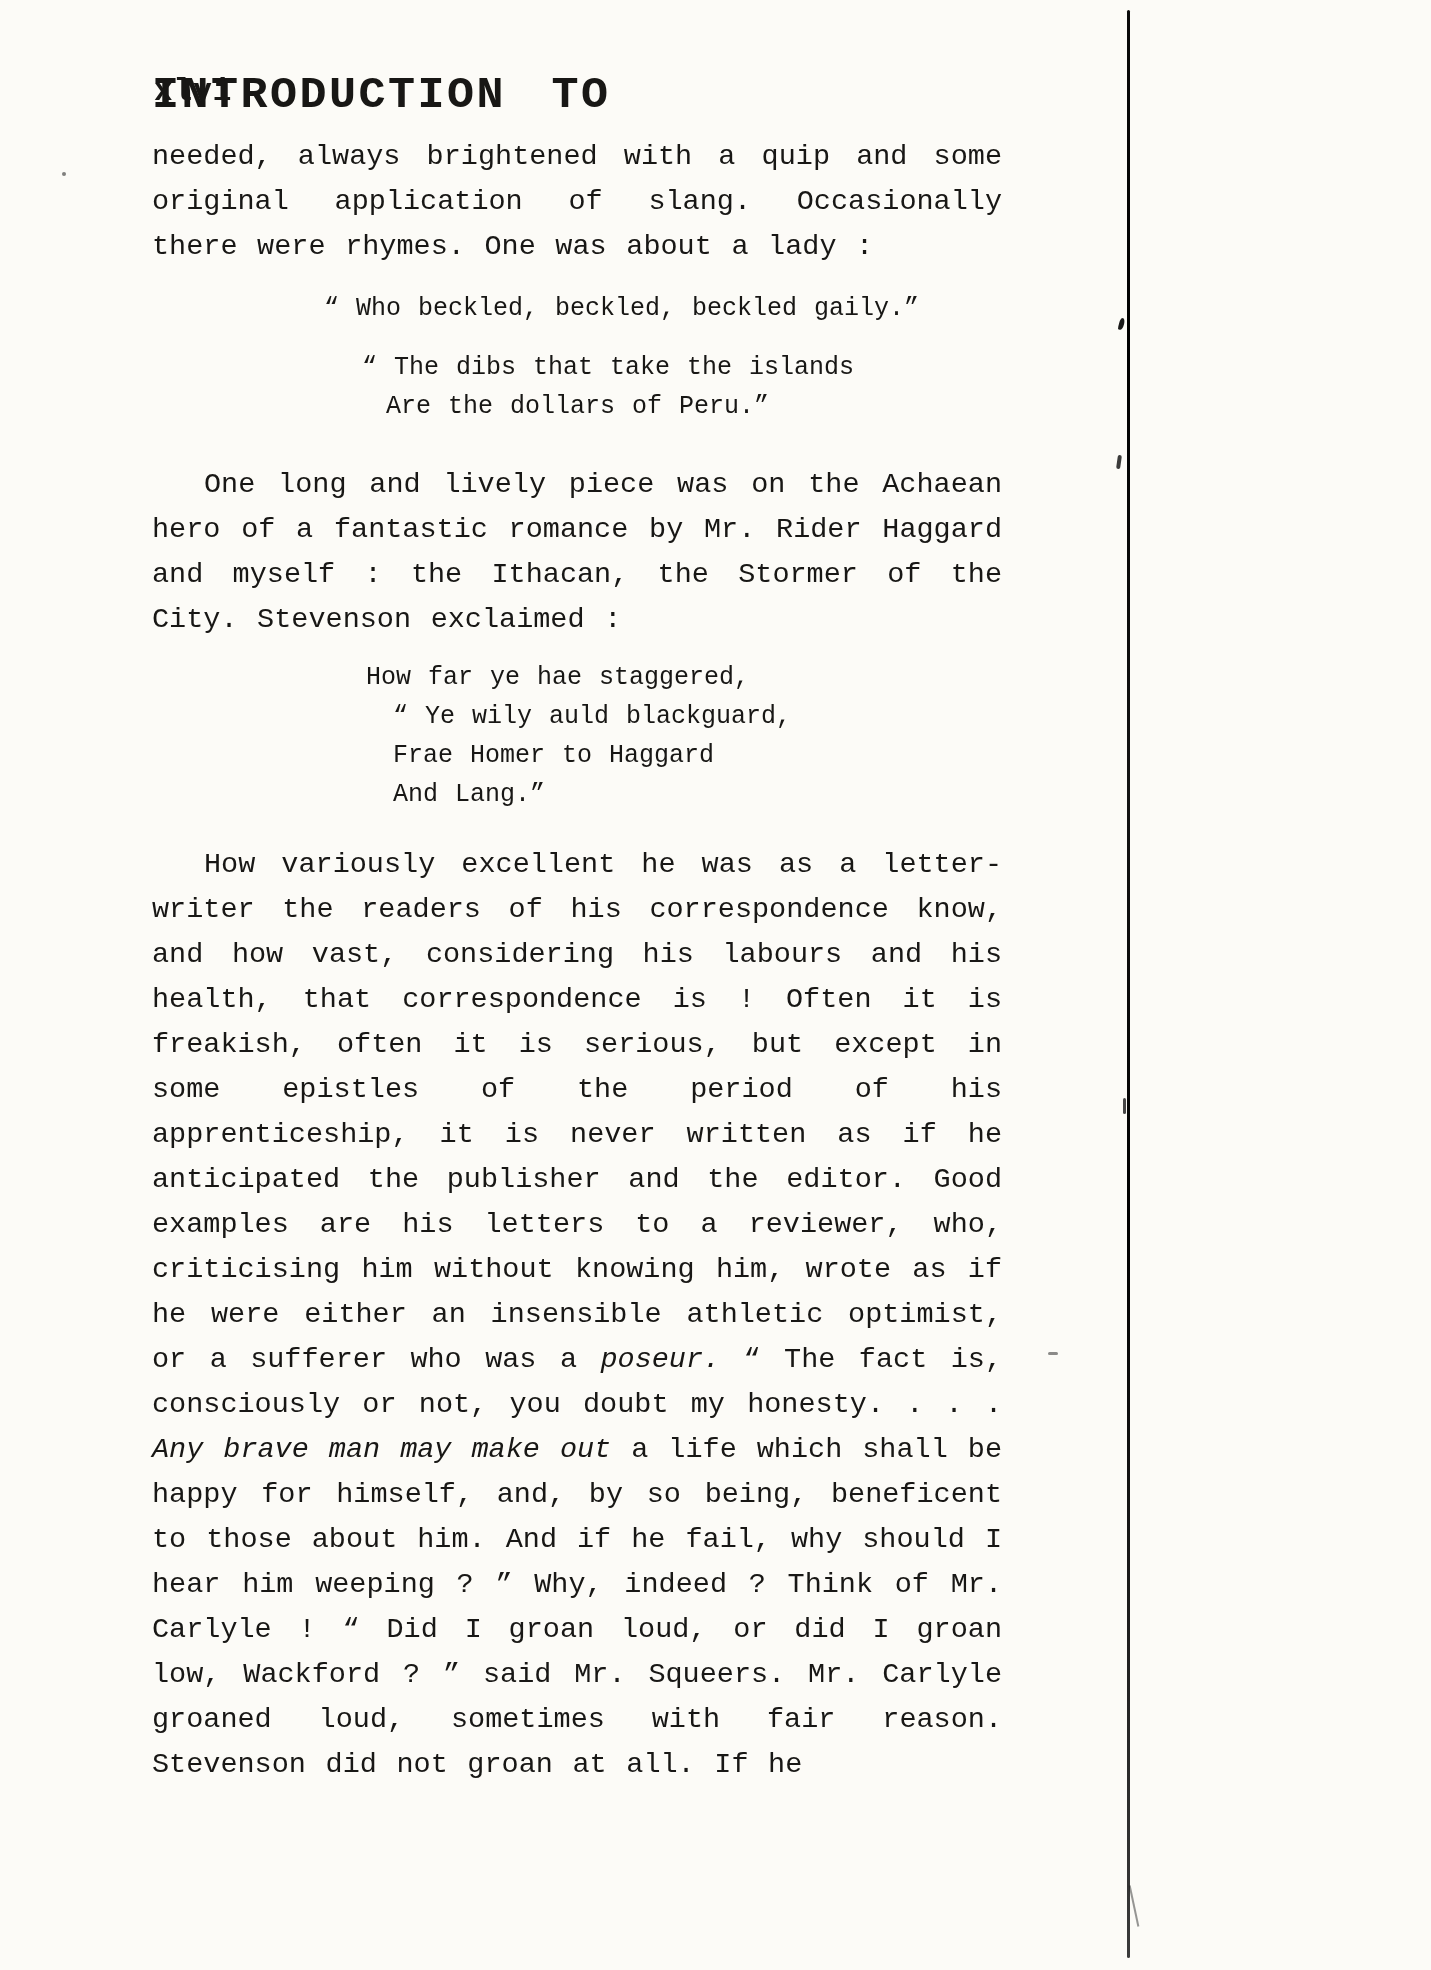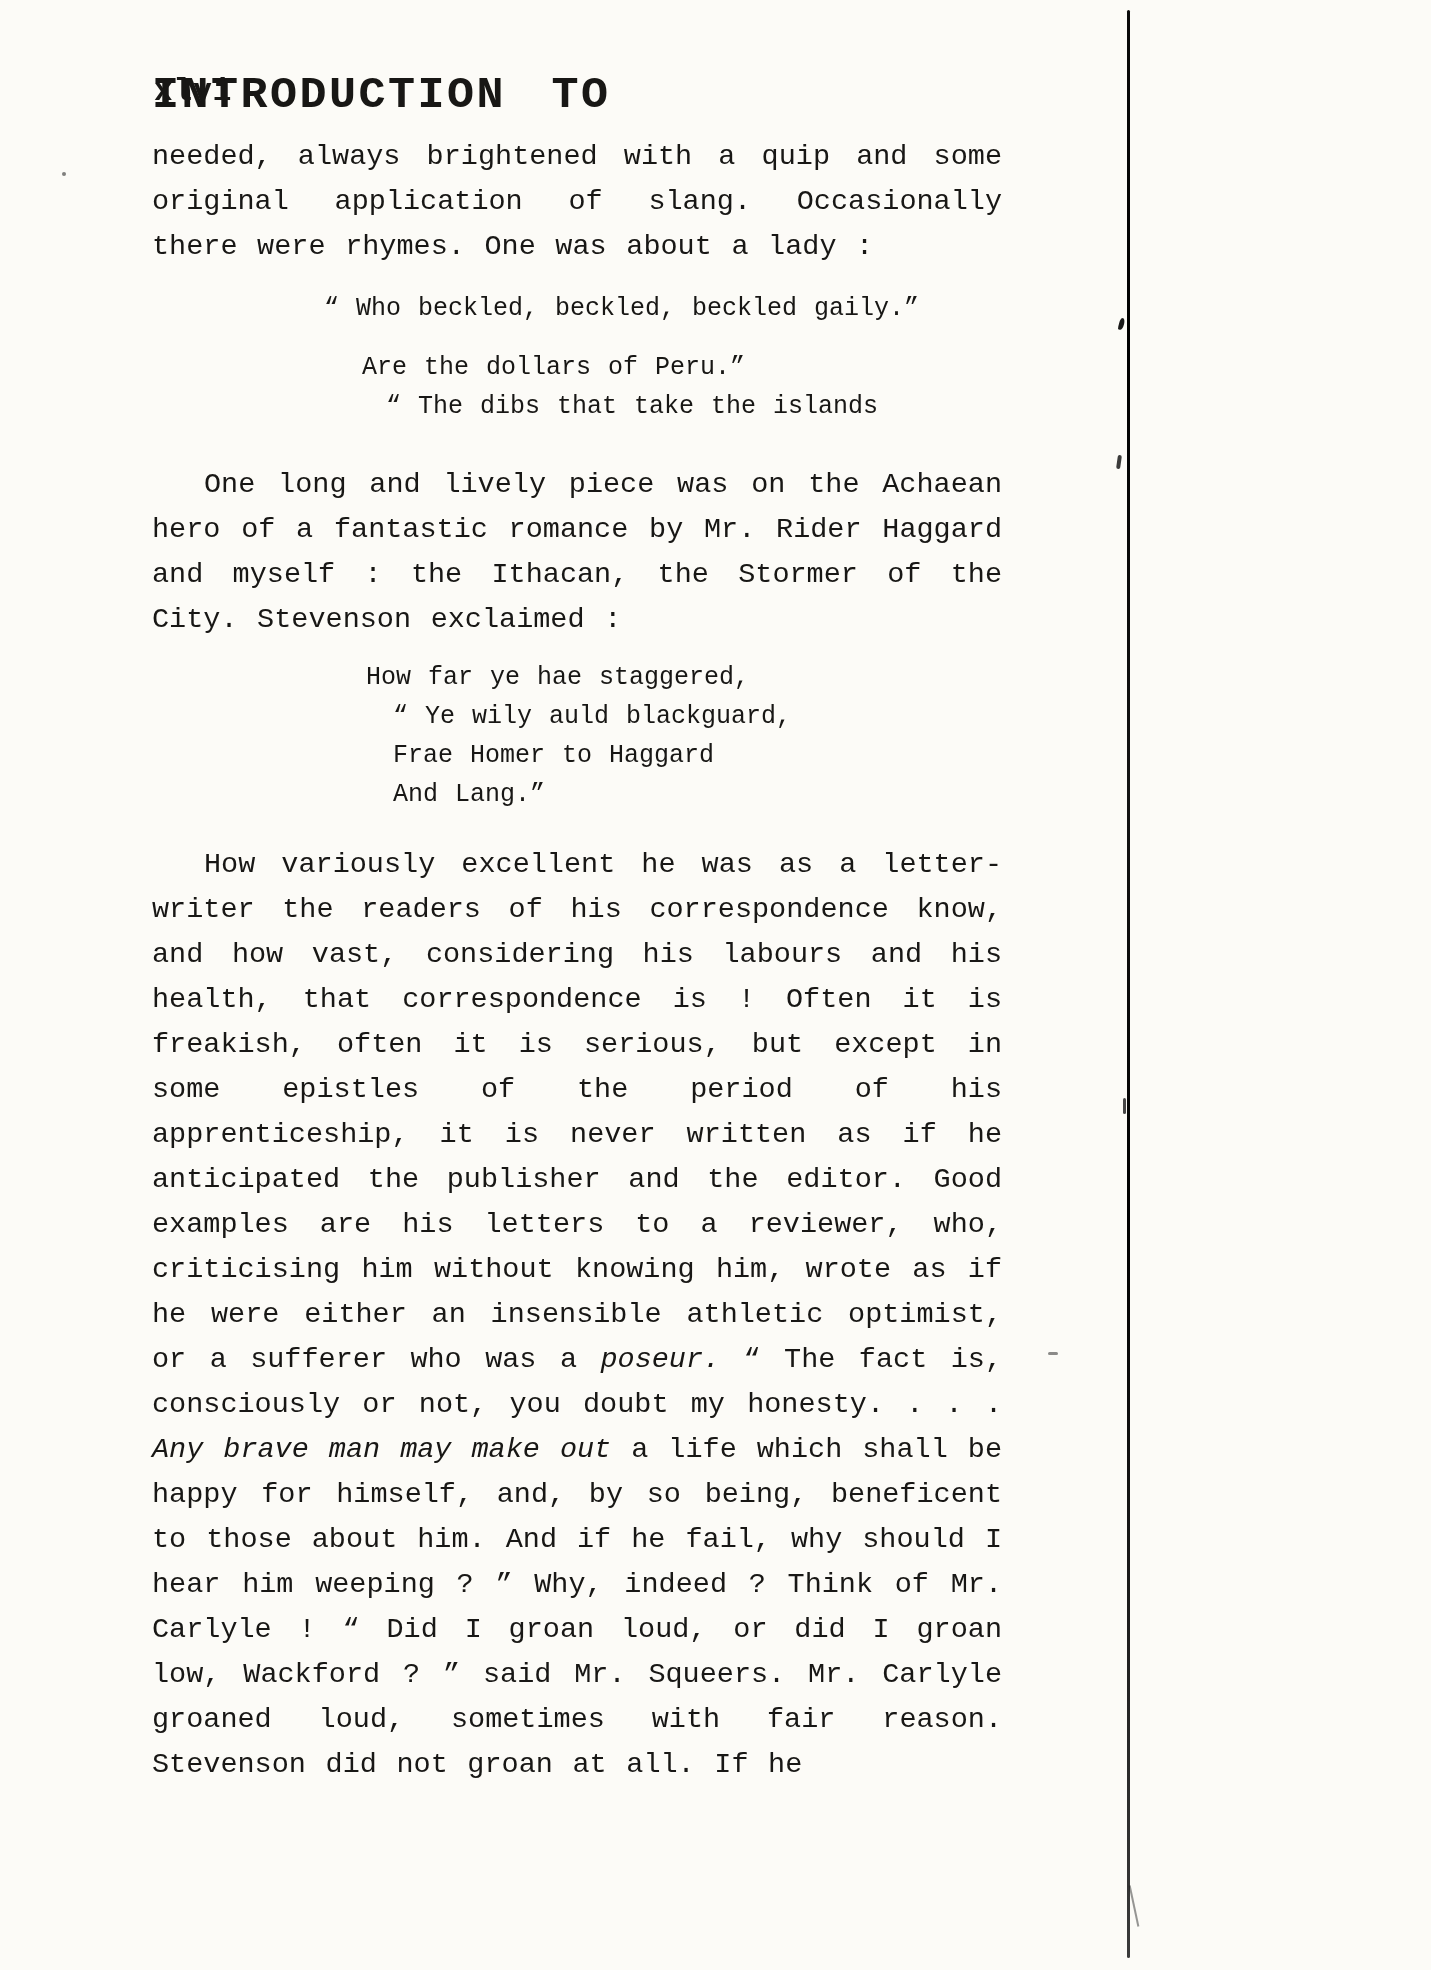--- a/index.html
+++ b/index.html
@@ -115,22 +115,22 @@
     <p class="para">
       <span>needed, always brightened with a quip and some original application of slang.  Occasionally there were rhymes.  One was about a lady :</span>
     </p>
 
     <div class="verse verse-beckled">
       <div class="verse-line">“ Who beckled, beckled, beckled gaily.”</div>
     </div>
 
 
     <div class="verse verse-dibs">
+      <div class="verse-line">“ The dibs that take the islands</div>
       <div class="verse-line">Are the dollars of Peru.”</div>
-      <div class="verse-line">“ The dibs that take the islands</div>
     </div>
 
     <p class="para indent mt-md">
       <span>One long and lively piece was on the Achaean hero of a fantastic romance by Mr. Rider Haggard and myself : the Ithacan, the Stormer of the City.  Stevenson exclaimed :</span>
     </p>
 
     <div class="verse verse-yewily">
       <div class="verse-line">How far ye hae staggered,</div>
       <div class="verse-line">“ Ye wily auld blackguard,</div>
       <div class="verse-line">Frae Homer to Haggard</div>

